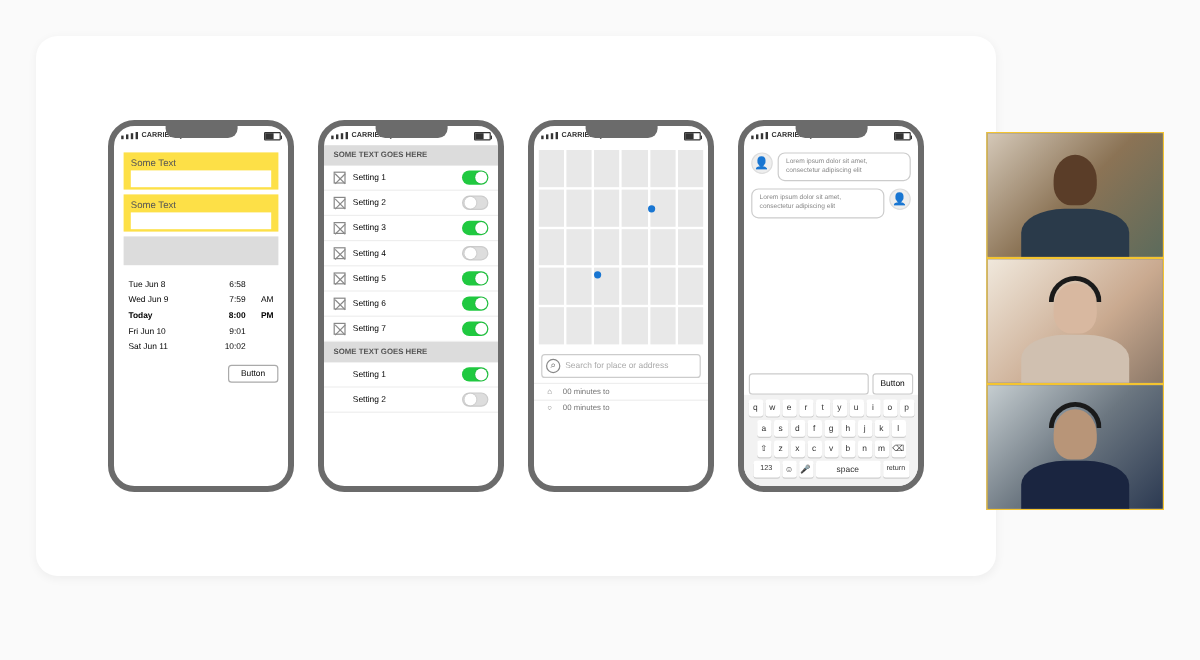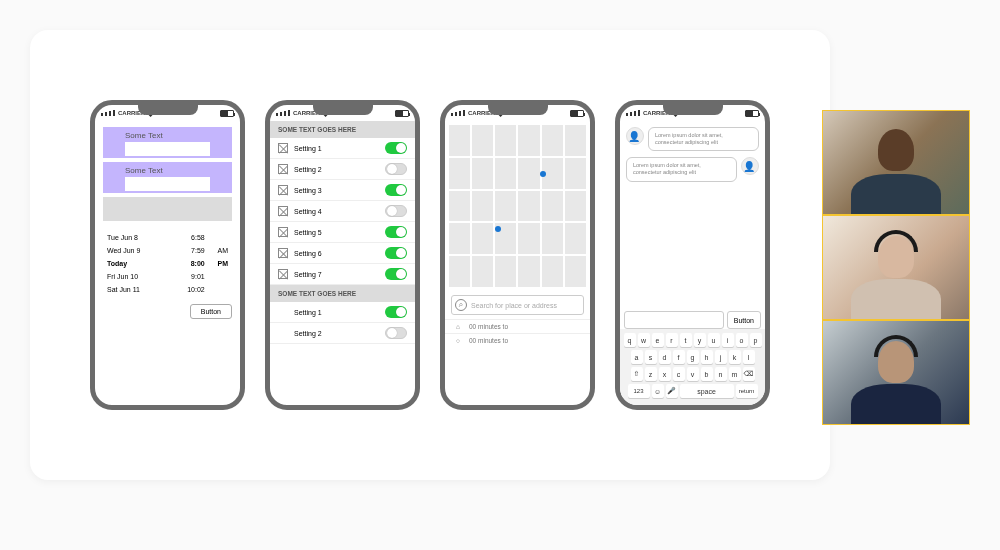--- a/index.html
+++ b/index.html
@@ -26,21 +26,21 @@
 }
 .sig { display: flex; gap: 2px; align-items: flex-end; }
 .sig span { width: 2px; background: #333; display: inline-block; }
 .sig span:nth-child(1){height:3px}.sig span:nth-child(2){height:4px}.sig span:nth-child(3){height:5px}.sig span:nth-child(4){height:6px}
 .batt { width: 14px; height: 7px; border: 1px solid #333; border-radius: 1px; position: relative; }
 .batt::after { content:''; position:absolute; right:-2px; top:2px; width:1px; height:3px; background:#333; }
 .batt i { display:block; width:60%; height:100%; background:#333; }
 
 
 .p1-body { padding: 6px 8px; }
-.p1-box { background: #c4b5fd; padding: 4px 22px 2px; margin-bottom: 4px; color: #555; }
+.p1-box { background: #fde047; padding: 4px 6px 2px; margin-bottom: 4px; color: #555; }
 .p1-input { background: #fff; height: 14px; margin-top: 2px; }
 .p1-box2 { background: #dcdcdc; height: 24px; margin-top: 2px; }
 .p1-list { margin-top: 10px; padding: 0 4px; }
 .p1-row { display: flex; font-size: 7px; padding: 3px 0; }
 .p1-row .d { flex: 1.4; } .p1-row .t { flex: 0.7; text-align: right; } .p1-row .a { flex: 0.5; text-align: right; }
 .p1-row.bold { font-weight: bold; }
 .p1-btn { margin-top: 8px; float: right; border: 1px solid #aaa; border-radius: 3px; padding: 3px 10px; font-size: 7px; background: #fff; }
 
 
 .p2-hdr { background: #dcdcdc; padding: 5px 8px; font-size: 6.5px; font-weight: bold; color: #555; }

